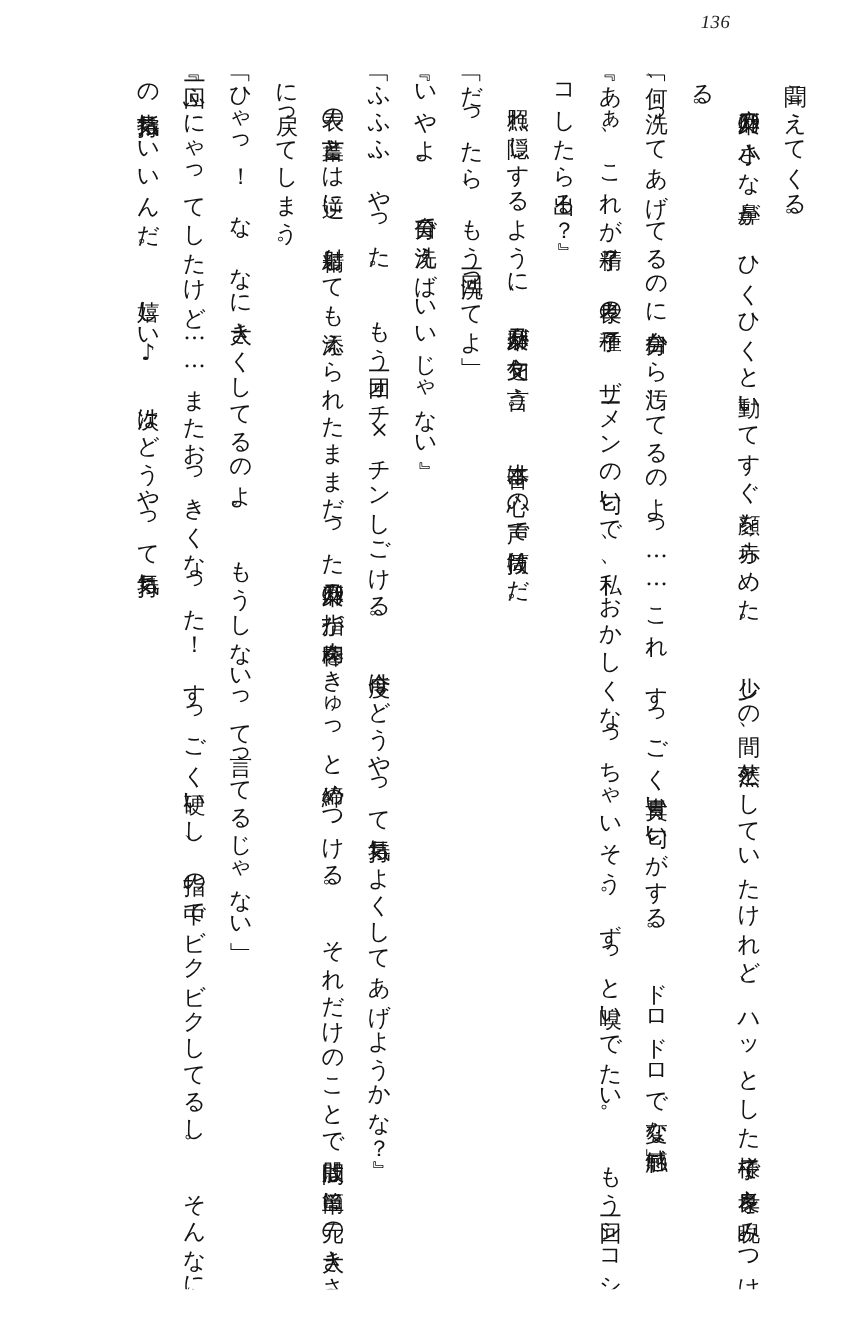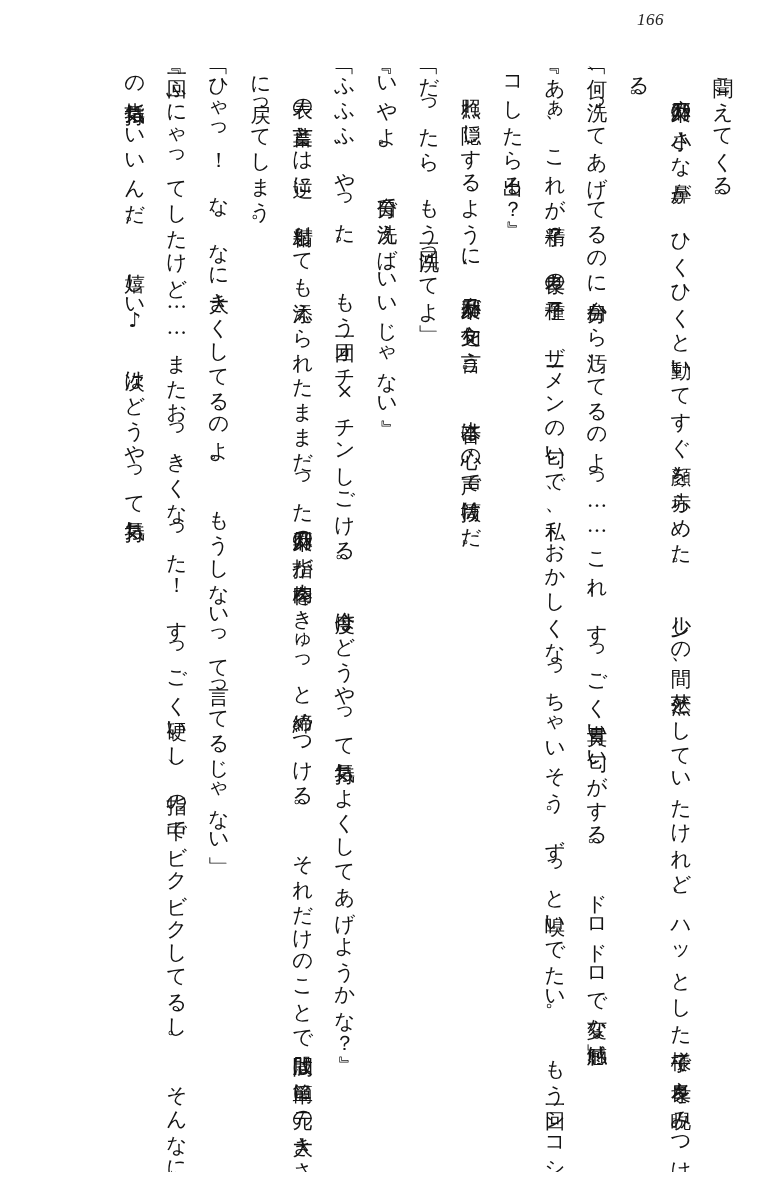--- a/index.html
+++ b/index.html
@@ -55,21 +55,21 @@
   }
   .text-body p.indent {
     text-indent: 1em;
   }
 </style>
 </head>
 <body>
 
 <div class="page">
 
-  <div class="page-number">166</div>
+  <div class="page-number">136</div>
 
   <div class="text-body">
     <p>聞こえてくる。</p>
     <p class="indent">麻梨乃の小さな鼻が、ひくひくと動いてすぐ顔を赤らめた。　少しの間、茫然としていたけれど、ハッとした様子で良孝を睨みつける。</p>
     <p>「何、洗ってあげてるのに自分から汚してるのよっ……これ、すっごく青臭い匂いがする。　ドロドロで変な感触」</p>
     <p>『あぁ、これが精子？　良孝の子種？　ザーメンの匂いで、私、おかしくなっちゃいそう。ずっと嗅いでたい。　もう一回シコシコしたら出る？』</p>
     <p class="indent">照れ隠しするように、麻梨乃が文句を言う。　本音は心の声で筒抜けだ。</p>
     <p>「だったら、もう一回洗ってよ」</p>
     <p>『いやよ。　自分で洗えばいいじゃない』</p>
     <p>「ふふふ、やった。　もう一回オチ×チンしごける。　今度はどうやって気持ちよくしてあげようかな？』</p>

